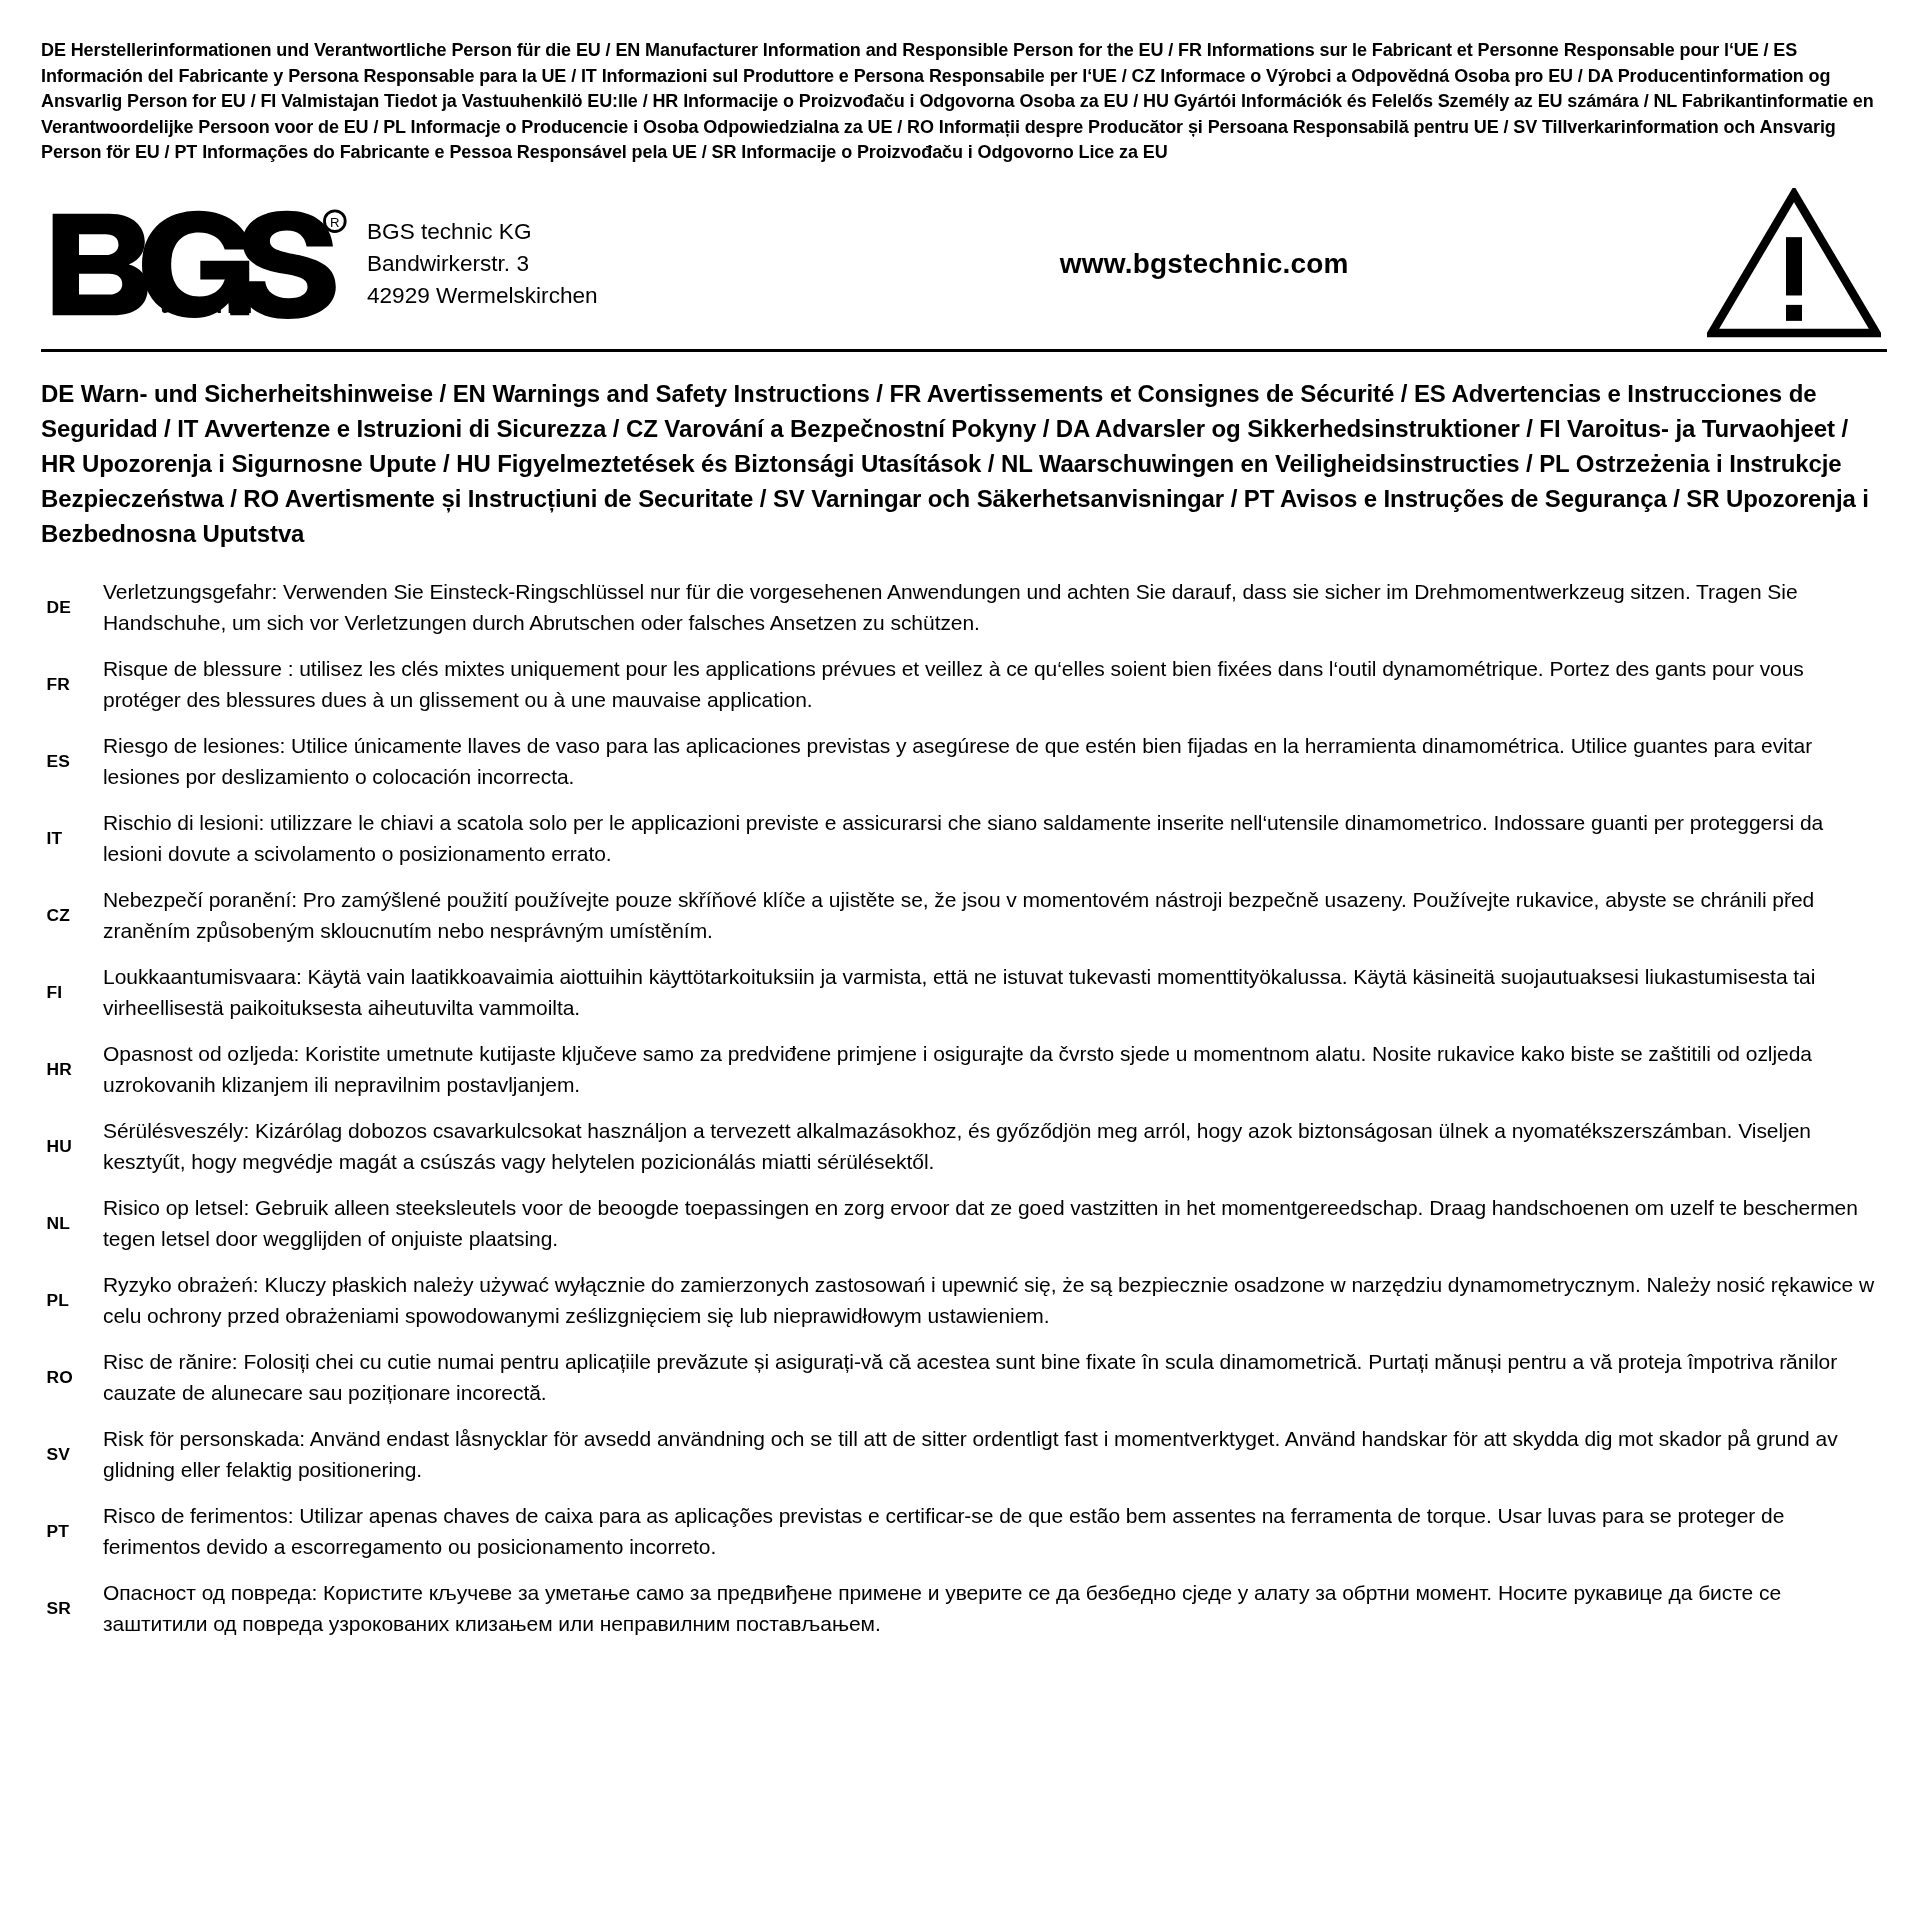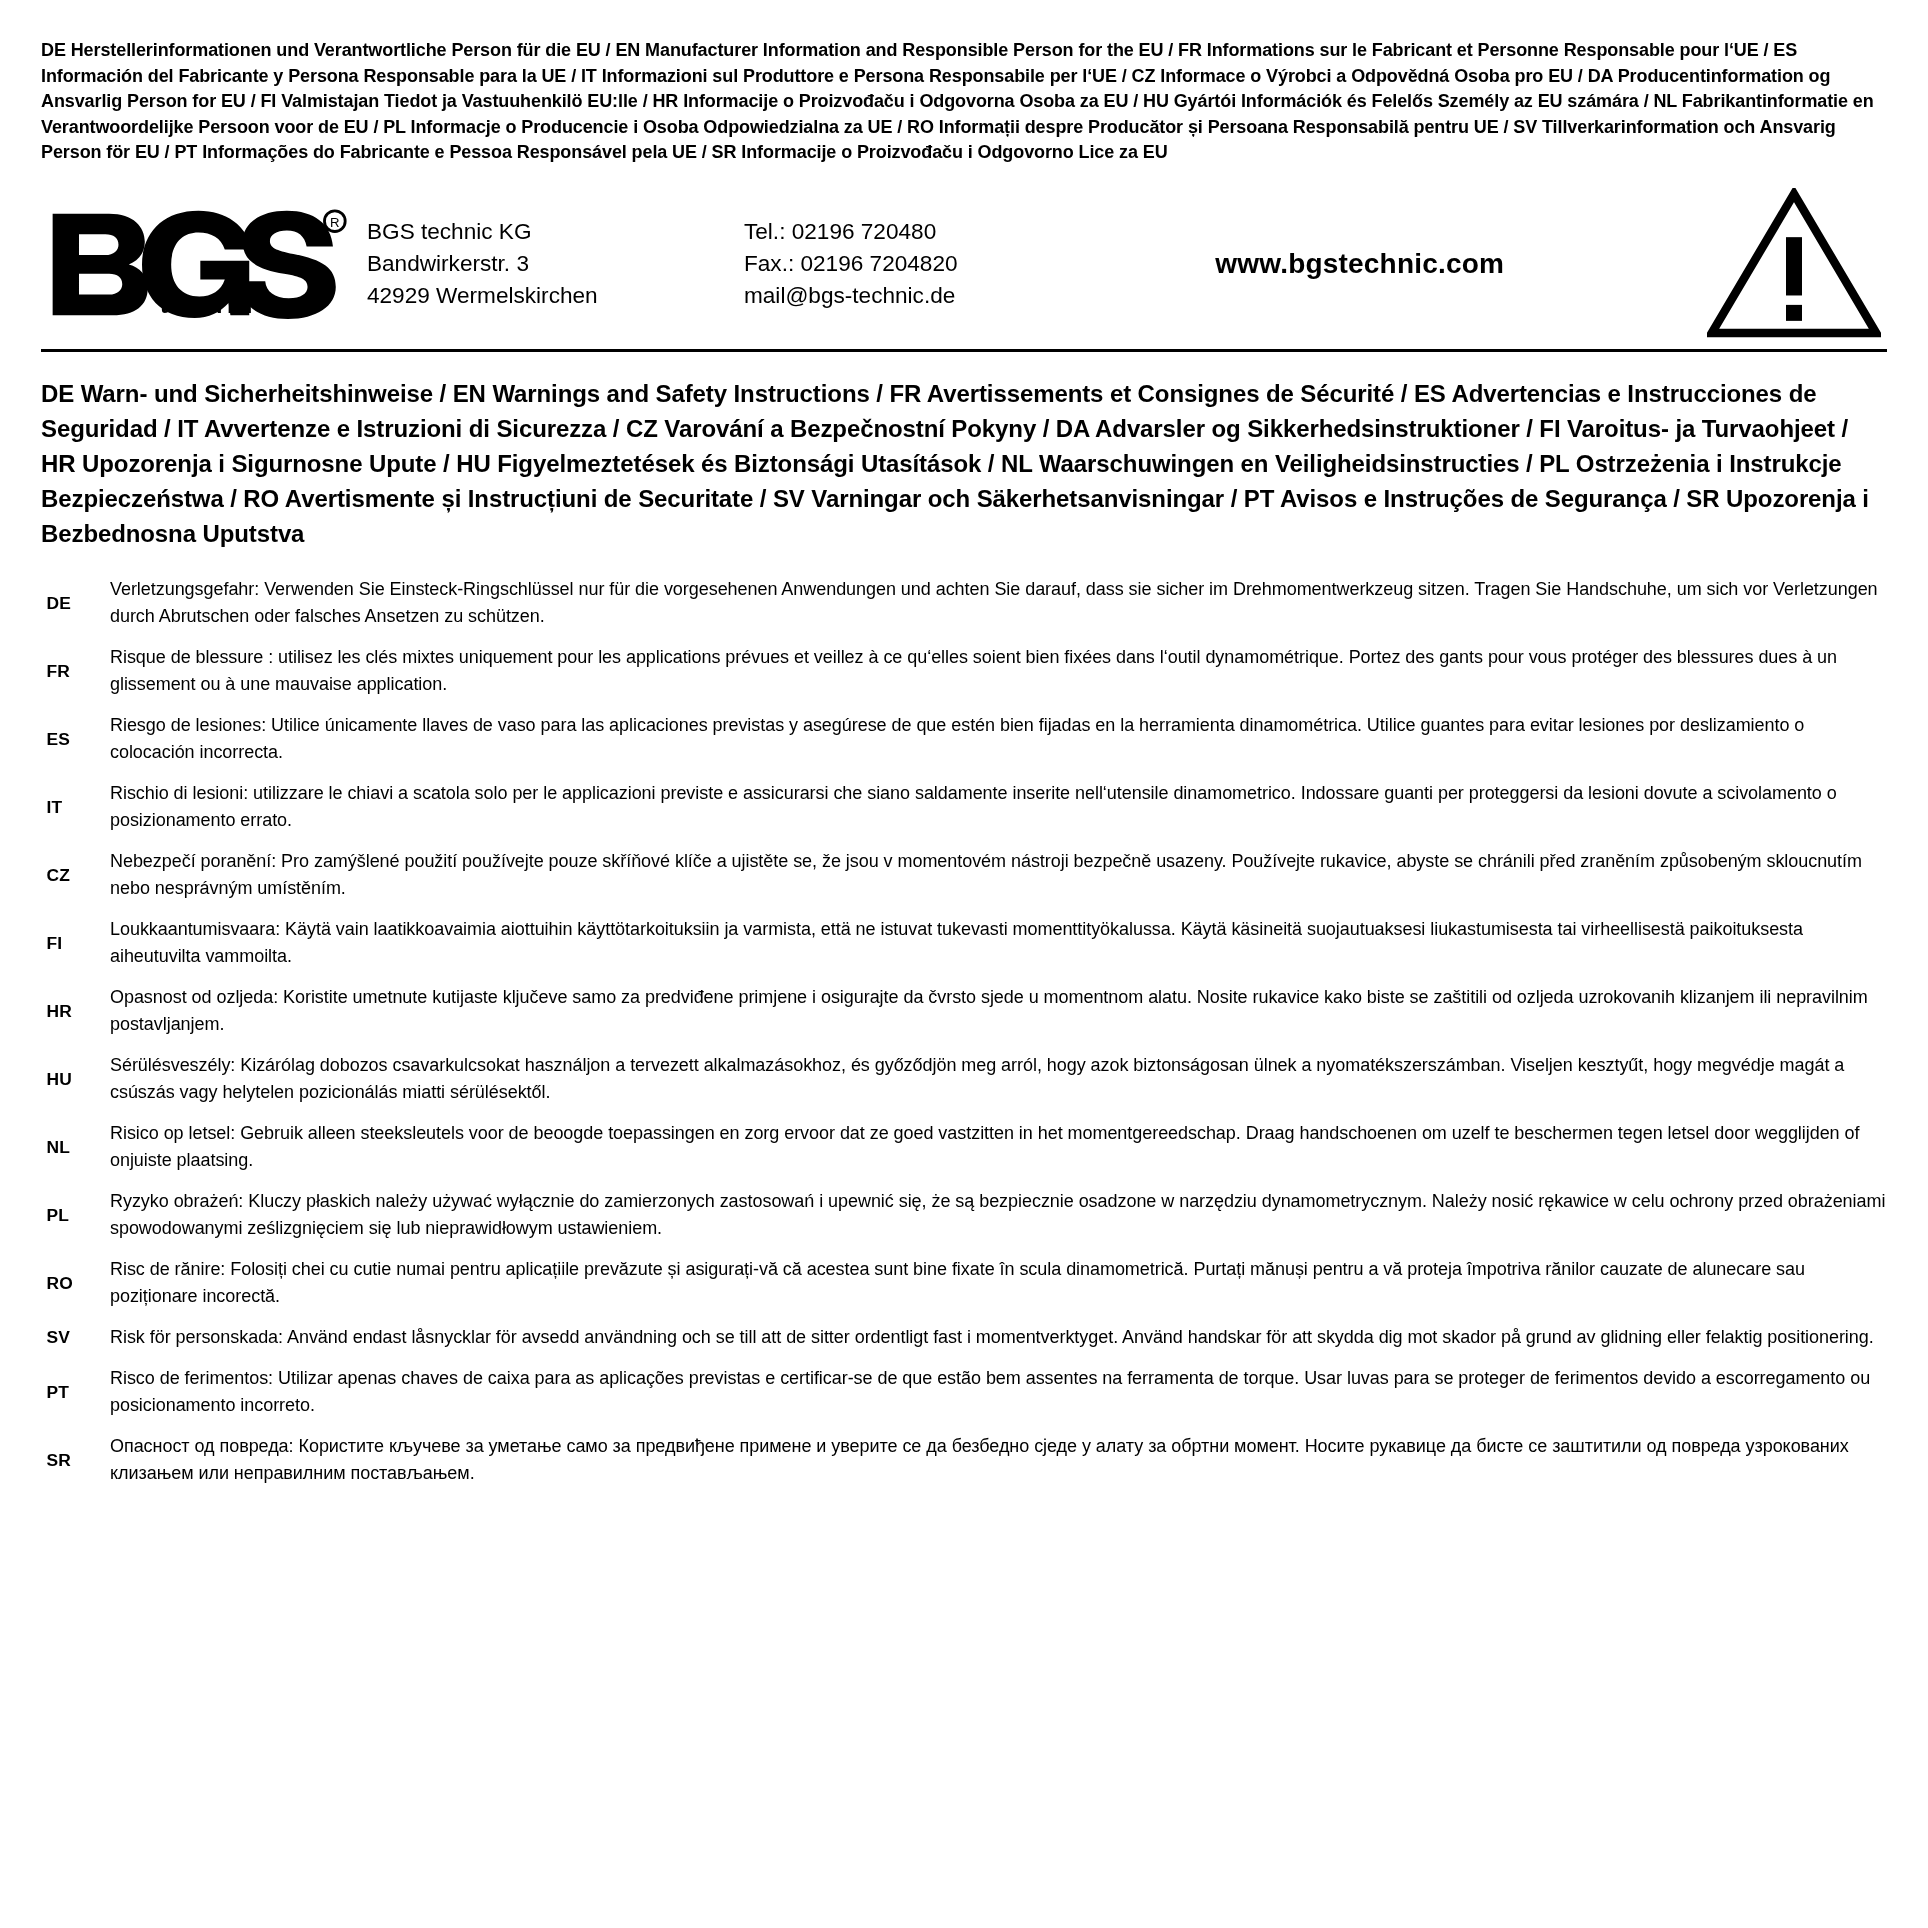--- a/index.html
+++ b/index.html
@@ -92,25 +92,24 @@
   .lang-code {
     flex: 0 0 62px;
     font-size: 17.4px;
     font-weight: bold;
     line-height: 1.5;
     padding-left: 5.6px;
     box-sizing: border-box;
   }
   .lang-text {
     flex: 1 1 auto;
-    font-size: 18px;
+    font-size: 21px;
     line-height: 1.5;
     letter-spacing: -0.05px;
     text-align: left;
-    margin-left: 7px;
   }
 </style>
 </head>
 <body>
 
 <div class="page">
 
   <div class="header-langs">DE Herstellerinformationen und Verantwortliche Person für die EU  /  EN Manufacturer Information and Responsible Person for the EU  /  FR Informations sur le Fabricant et Personne Responsable pour l‘UE  /  ES Información del Fabricante y Persona Responsable para la UE  /  IT Informazioni sul Produttore e Persona Responsabile per l‘UE  /  CZ Informace o Výrobci a Odpovědná Osoba pro EU  /  DA Producentinformation og Ansvarlig Person for EU  /  FI Valmistajan Tiedot ja Vastuuhenkilö EU:lle  /  HR Informacije o Proizvođaču i Odgovorna Osoba za EU  /  HU Gyártói Információk és Felelős Személy az EU számára  /  NL Fabrikantinformatie en Verantwoordelijke Persoon voor de EU  /  PL Informacje o Producencie i Osoba Odpowiedzialna za UE  /  RO Informații despre Producător și Persoana Responsabilă pentru UE  /  SV Tillverkarinformation och Ansvarig Person för EU  /  PT Informações do Fabricante e Pessoa Responsável pela UE  /  SR Informacije o Proizvođaču i Odgovorno Lice za EU</div>
 
   <div class="company-row">
@@ -132,25 +131,20 @@
         <text x="120" y="112" font-family="Liberation Sans, sans-serif" font-size="25" font-weight="bold" letter-spacing="5" fill="#000">technic</text>
       </svg>
     </div>
 
     <div class="addr">
       <div>BGS technic KG</div>
       <div>Bandwirkerstr. 3</div>
       <div>42929 Wermelskirchen</div>
     </div>
 
-    <div class="contact">
-      <div>Tel.: 02196 720480</div>
-      <div>Fax.: 02196 7204820</div>
-      <div>mail@bgs-technic.de</div>
-    </div>
 
     <div class="web">www.bgstechnic.com</div>
 
     <div class="warn-tri">
       <svg width="174" height="151" viewBox="0 0 185 160" xmlns="http://www.w3.org/2000/svg" aria-label="warning">
         <polygon points="92.5,6 180,154 5,154" fill="none" stroke="#000" stroke-width="9" stroke-linejoin="miter"></polygon>
         <rect x="84" y="52" width="17" height="62" fill="#000"></rect>
         <rect x="84" y="124" width="17" height="17" fill="#000"></rect>
       </svg>
     </div>

